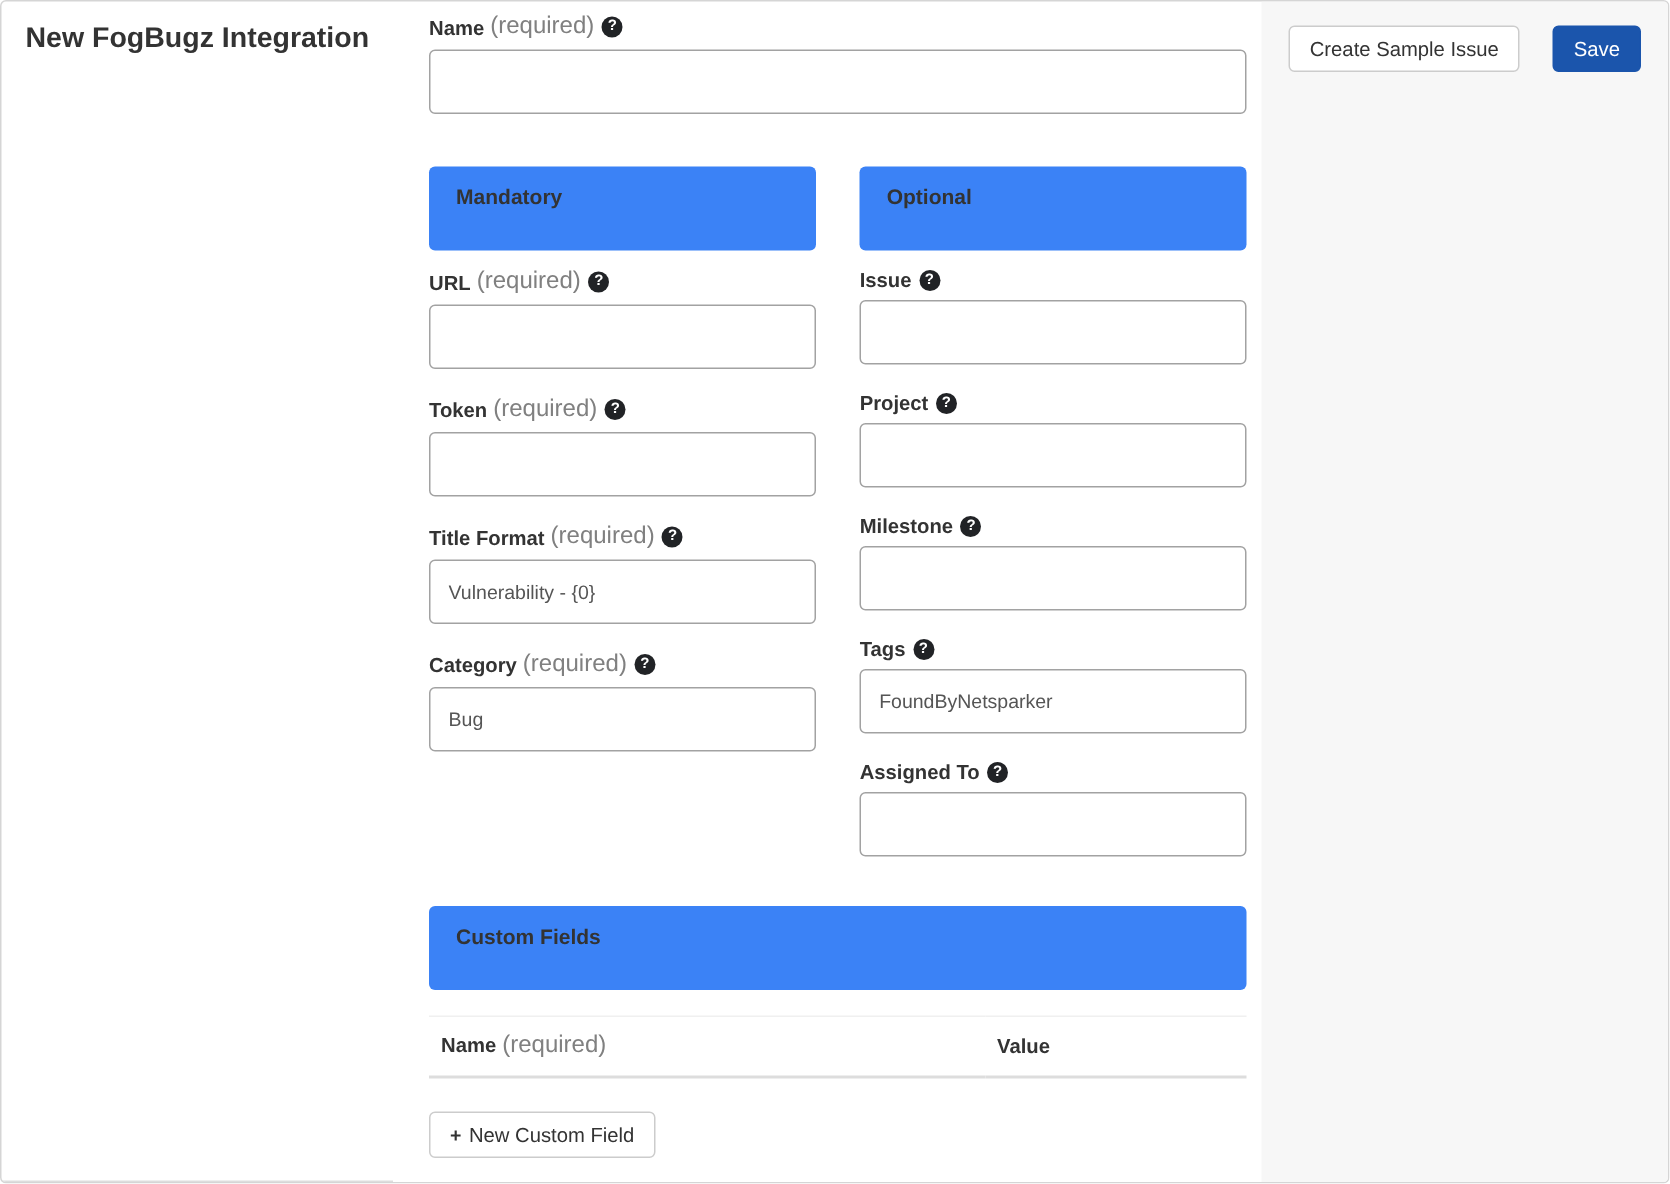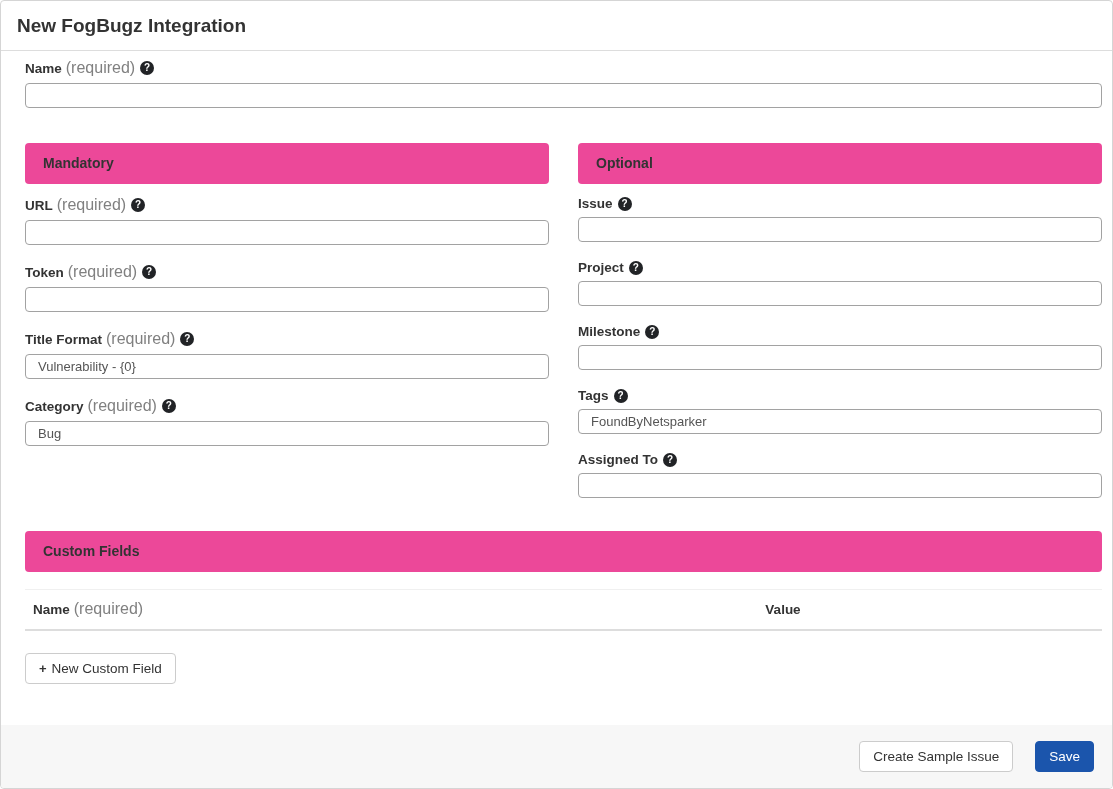--- a/index.html
+++ b/index.html
@@ -7,21 +7,21 @@
   body {
     font-family: "Liberation Sans", "DejaVu Sans", sans-serif;
     color:#333;
     width:1113px;
   }
   .panel {
     width:1113px; height:789px;
     background:#fff;
     border:1px solid #d5d5d5;
     border-radius:4px;
-    display:flex; flex-direction:column;
+    display:flex; flex-direction:row;
     overflow:hidden;
   }
   .panel-heading {
     padding:14px 16px 13px;
     border-bottom:1px solid #ddd;
     flex:0 0 auto;
   }
   .panel-title {
     font-size:19px; font-weight:bold; color:#333;
   }
@@ -37,39 +37,39 @@
     display:inline-flex; align-items:center; justify-content:center;
     width:14px; height:14px; margin-left:5px;
     border-radius:50%;
     background:#212326; color:#fff;
     font-size:10px; font-weight:bold;
     cursor:pointer;
     line-height:1;
   }
   .help-icon::after { content:"?"; }
   .text-input {
-    width:100%; height:25px;
+    width:100%; height:43px;
     border:1px solid #a2a2a2;
     border-radius:4px;
     padding:0 12px;
     font-size:13px;
     font-family:"Liberation Sans","DejaVu Sans",sans-serif;
     color:#555;
     background:#fff;
     outline:none;
   }
   .columns-row {
     display:flex;
     gap:29px;
     margin-top:35px;
   }
   .col { flex:1 1 0; min-width:0; }
   .section-header {
-    height:41px; line-height:41px;
-    background:#ec4899;
+    height:56px; line-height:41px;
+    background:#3b82f6;
     border-radius:4px;
     padding:0 18px;
     font-size:14px; font-weight:bold; color:#333;
     margin-bottom:12px;
   }
   .custom-fields-section { margin-top:15px; }
   .custom-table { width:100%; border-collapse:collapse; margin-top:17px; }
   .custom-table th {
     text-align:left;
     font-size:13.5px; font-weight:bold; color:#333;

